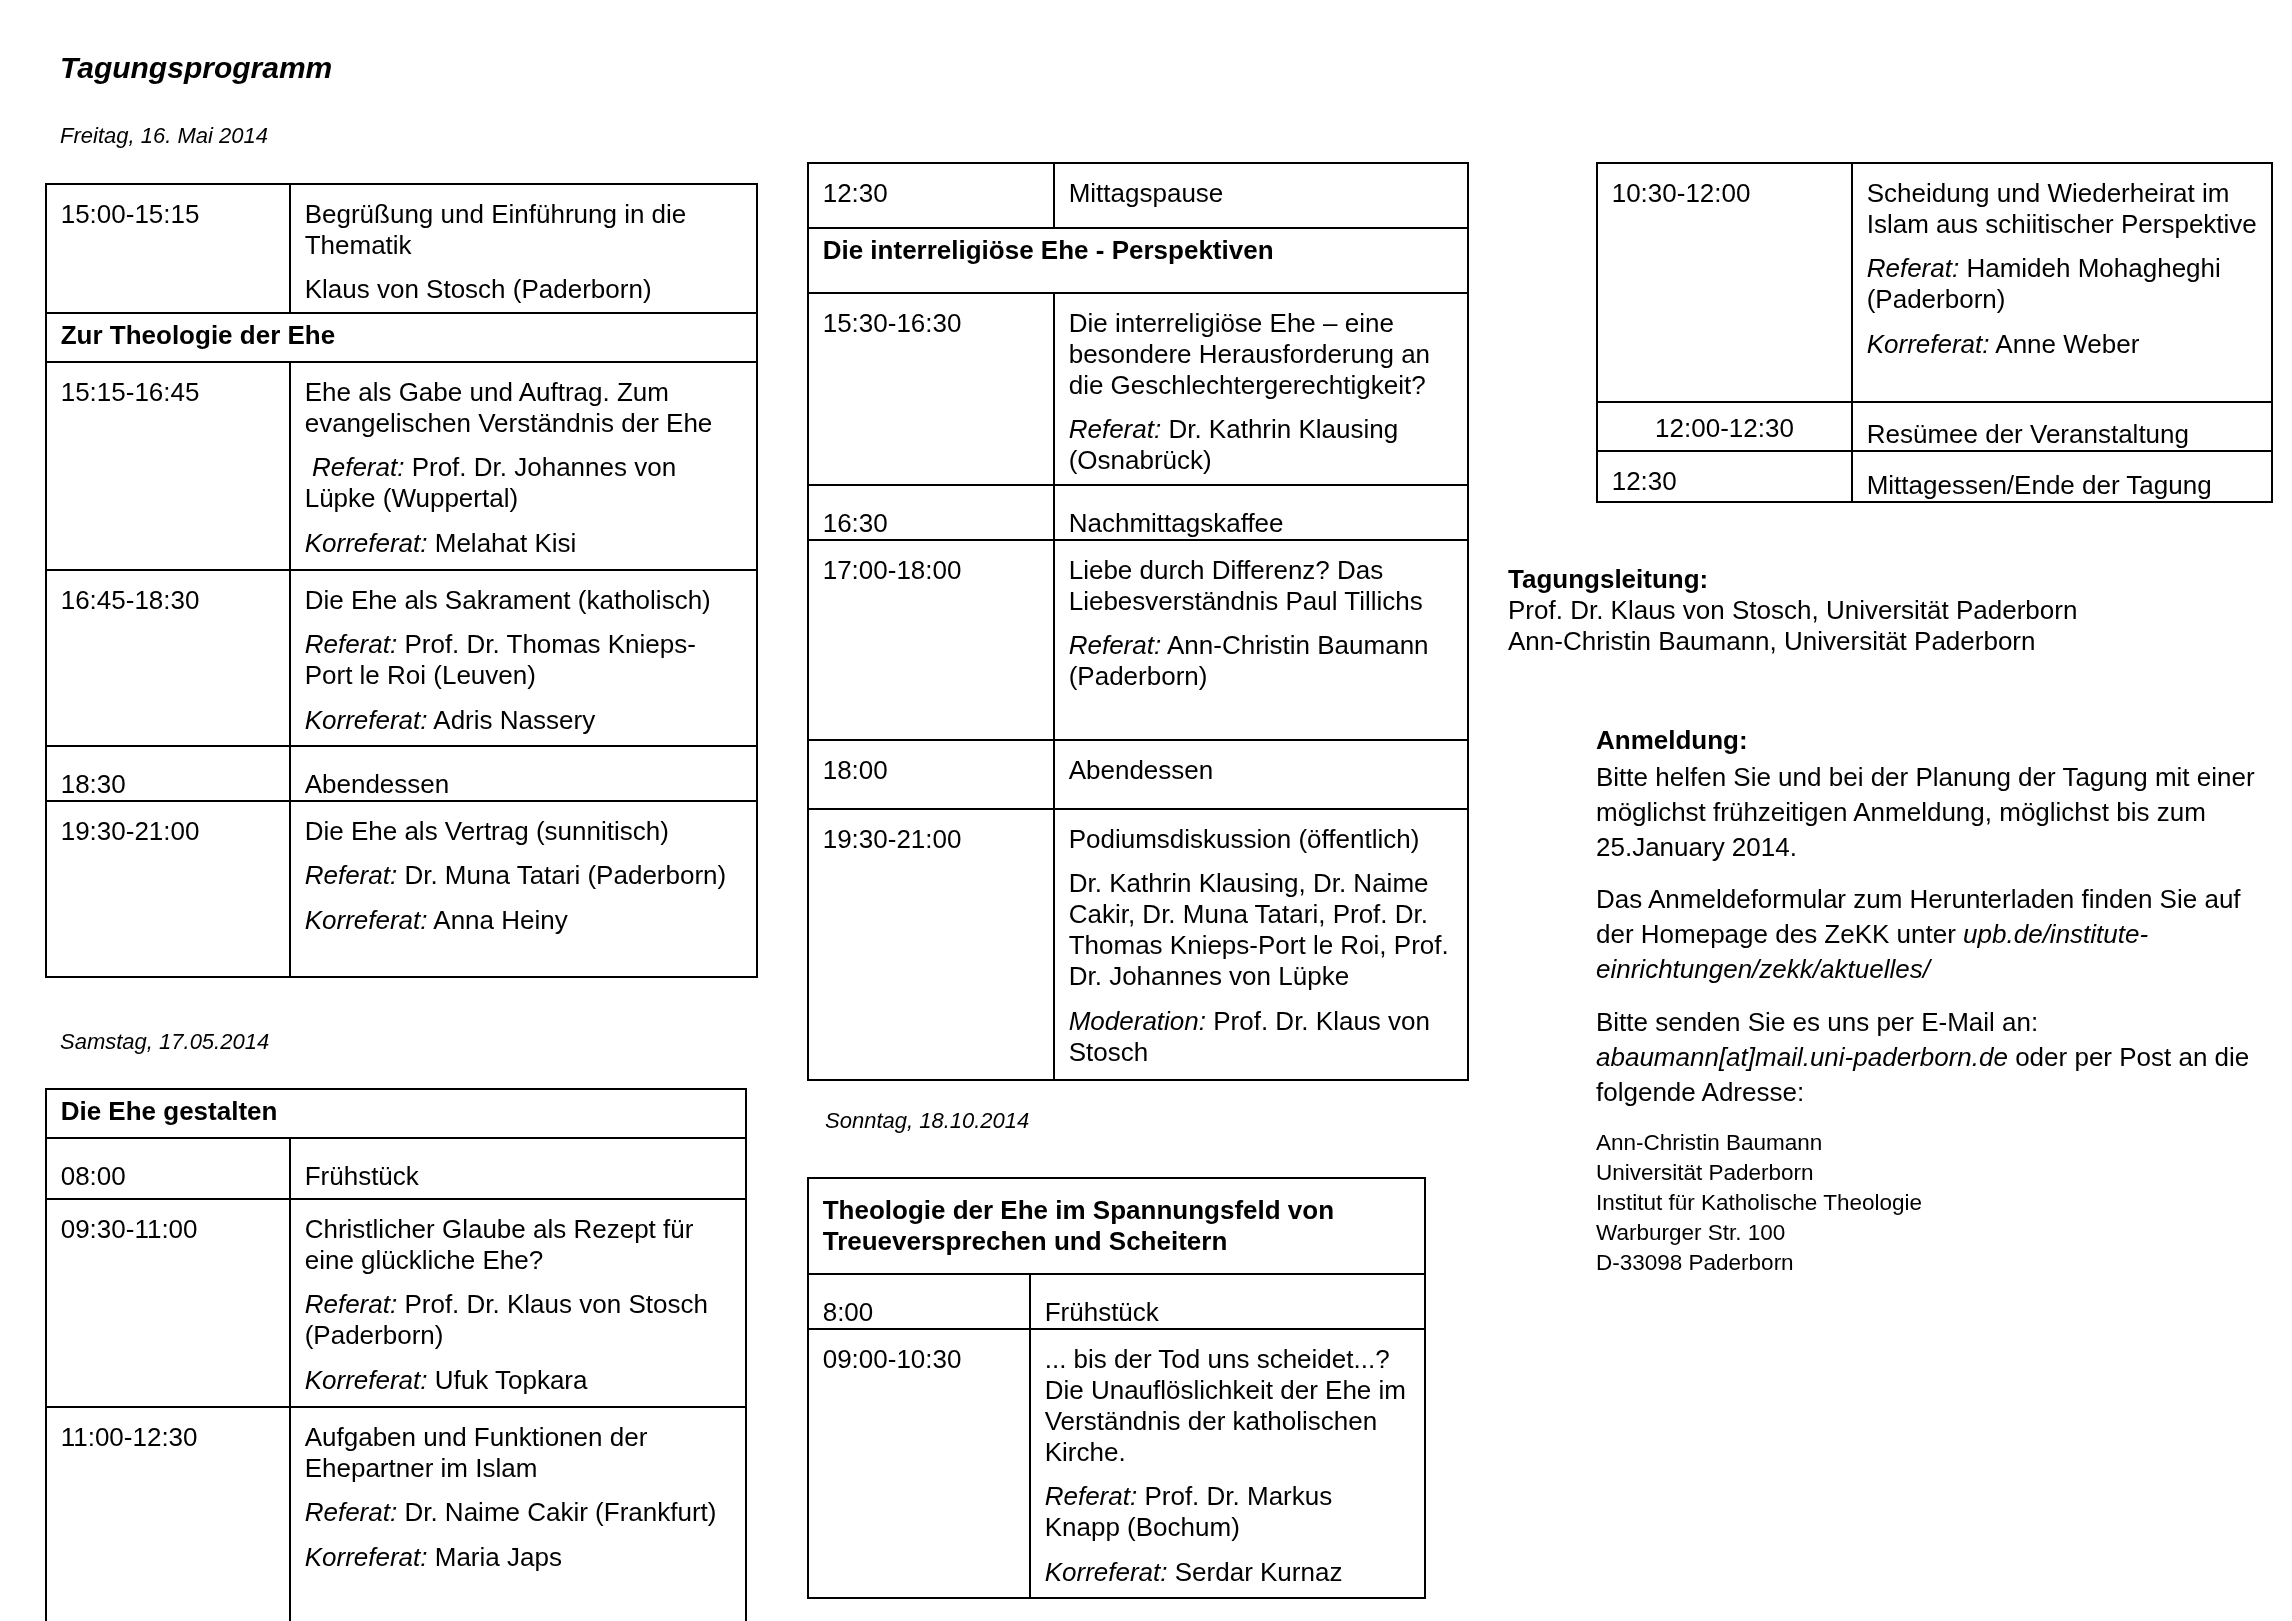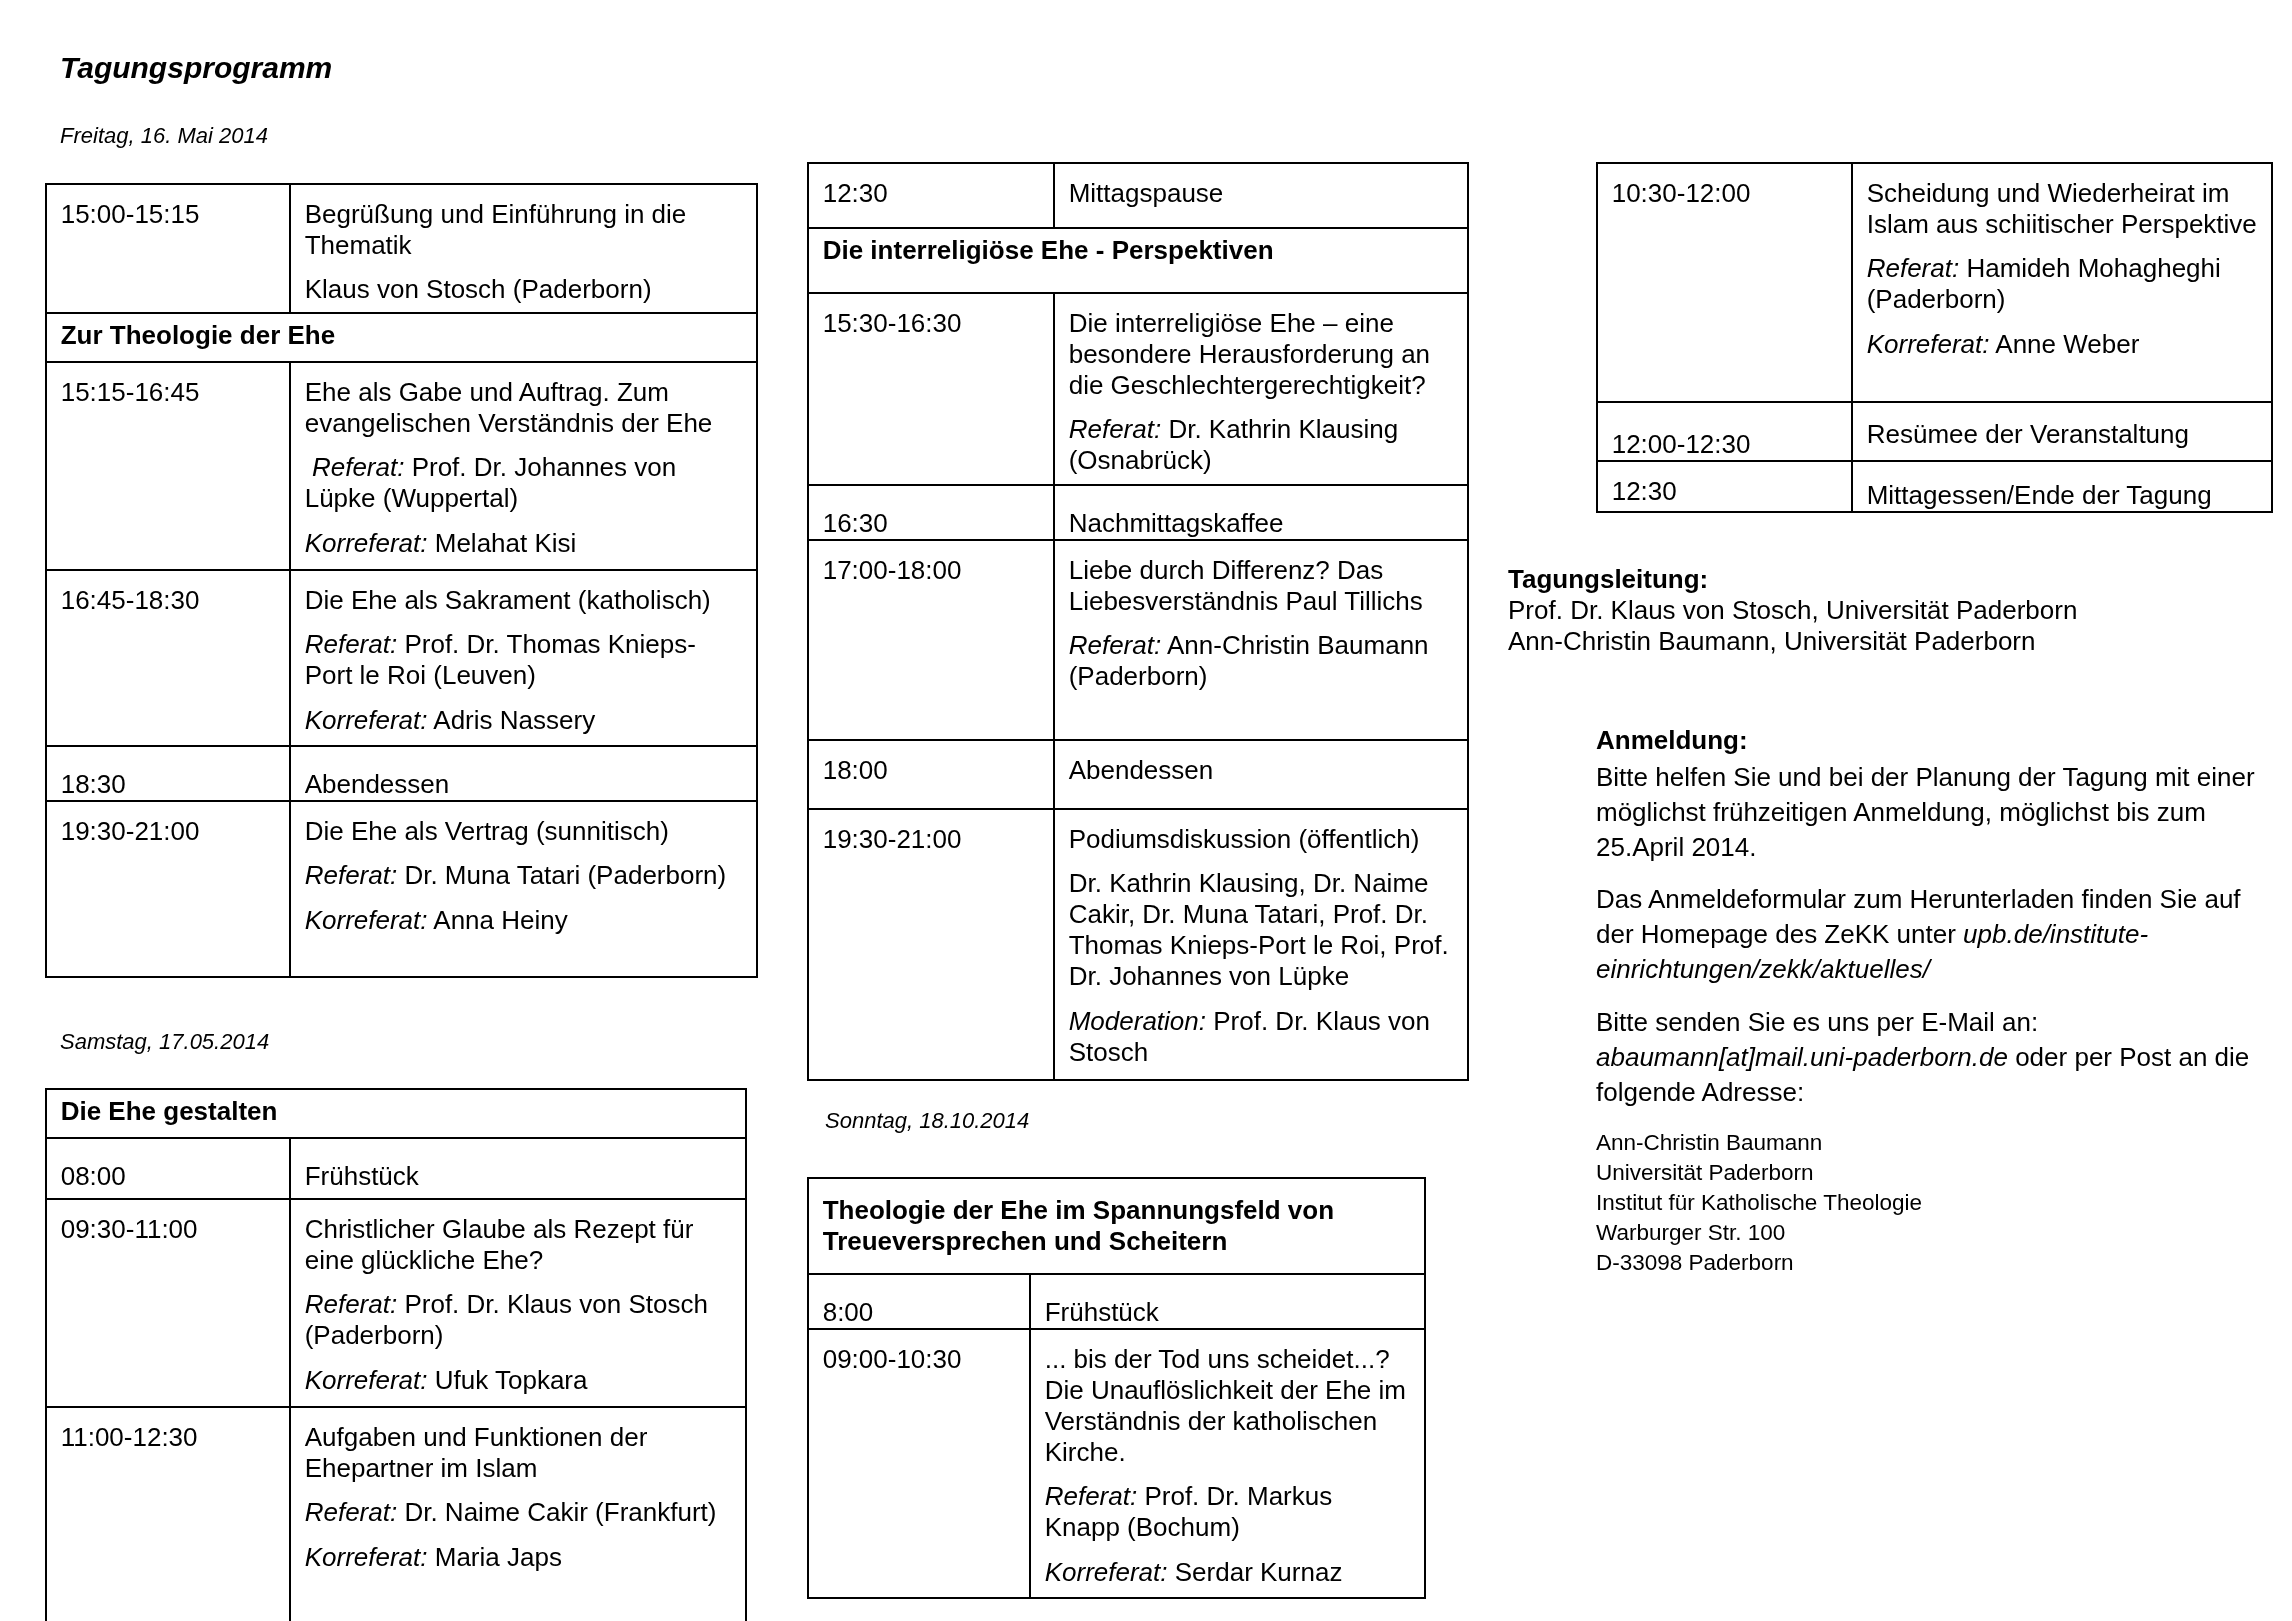--- a/index.html
+++ b/index.html
@@ -191,39 +191,39 @@
   <tbody>
       <tr style="height:239px">
     <td class="time">10:30-12:00</td>
     <td class="desc">
       <div class="para">Scheidung und Wiederheirat im Islam aus schiitischer Perspektive</div>
       <div class="para"><span class="lbl">Referat:</span> <span>Hamideh Mohagheghi (Paderborn)</span></div>
       <div class="para"><span class="lbl">Korreferat:</span> <span>Anne Weber</span></div>
     </td>
   </tr>
   <tr style="height:49px" class="short">
-    <td class="time" style="padding-top:26px;">12:00-12:30</td>
+    <td class="time" style="padding-top:10px;text-align:center;">12:00-12:30</td>
     <td class="desc" style="padding-top:15.7px;">Resümee der Veranstaltung</td>
   </tr>
   <tr style="height:49px" class="short">
     <td class="time" style="padding-top:13.7px;">12:30</td>
     <td class="desc" style="padding-top:18px;">Mittagessen/Ende der Tagung</td>
   </tr>
 </tbody>
   </table>
 
 <div class="abs side" style="left:1508px;top:564px;width:676px;">
   <div class="side-head">Tagungsleitung:</div>
   <div>Prof. Dr. Klaus von Stosch, Universität Paderborn</div>
   <div>Ann-Christin Baumann, Universität Paderborn</div>
 </div>
 
 <div class="abs side" style="left:1596px;top:725px;width:676px;">
   <div class="side-head" style="margin-bottom:3.9px;">Anmeldung:</div>
-  <p>Bitte helfen Sie und bei der Planung der Tagung mit einer möglichst frühzeitigen Anmeldung, möglichst bis zum 25.April 2014.</p>
+  <p>Bitte helfen Sie und bei der Planung der Tagung mit einer möglichst frühzeitigen Anmeldung, möglichst bis zum 25.January 2014.</p>
   <p><span>Das Anmeldeformular zum Herunterladen finden Sie auf der Homepage des ZeKK unter </span><span class="it">upb.de/institute-einrichtungen/zekk/aktuelles/</span></p>
   <p><span>Bitte senden Sie es uns per E-Mail an: </span><span class="it">abaumann[at]mail.uni-paderborn.de</span><span> oder per Post an die folgende Adresse:</span></p>
   <div class="address">
     <div>Ann-Christin Baumann</div>
     <div>Universität Paderborn</div>
     <div>Institut für Katholische Theologie</div>
     <div>Warburger Str. 100</div>
     <div>D-33098 Paderborn</div>
   </div>
 </div>

